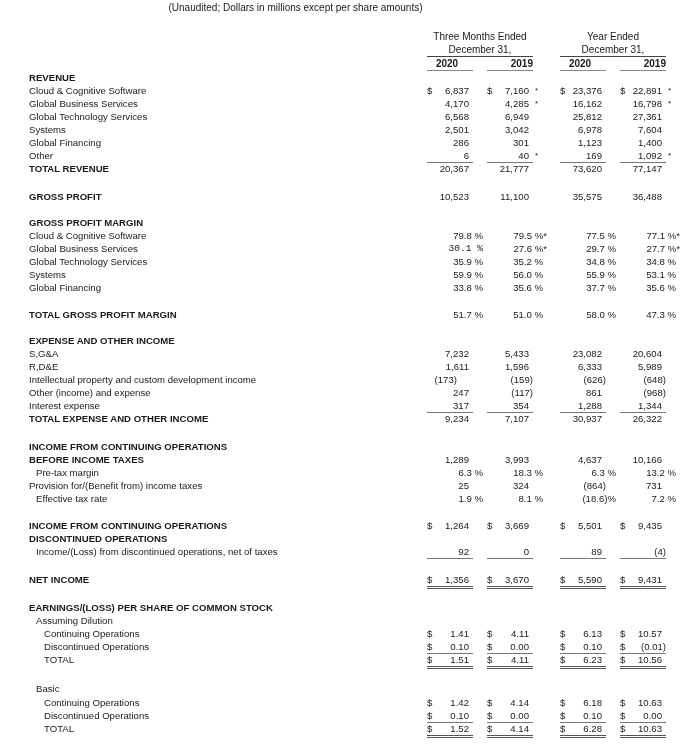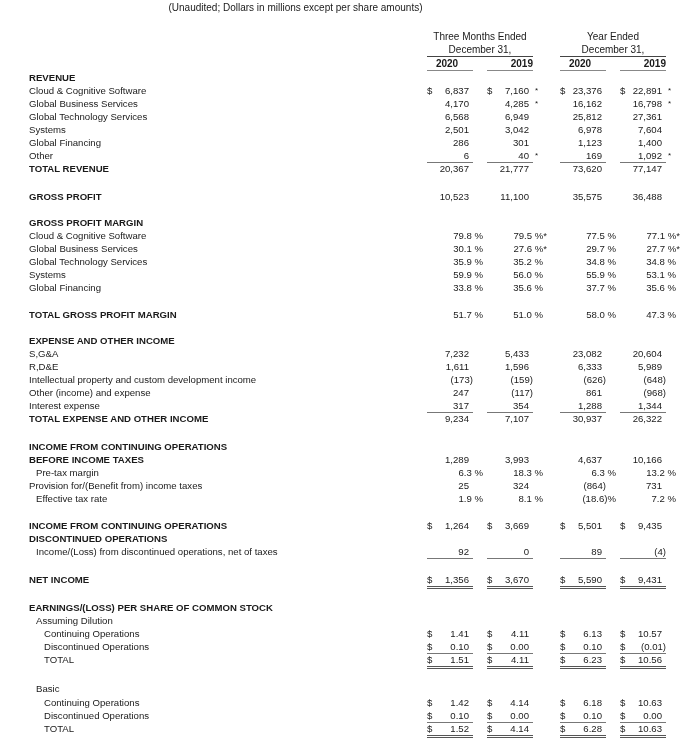--- a/index.html
+++ b/index.html
@@ -196,21 +196,21 @@
       <div class="cell c3">
         <span class="v" style="right: -10px;">77.5 %</span>
       </div>
       <div class="cell c4">
         <span class="v" style="right: -14px;">77.1 %*</span>
       </div>
     </div>
     <div class="row" style="top: 242px;">
       <span class="lbl">Global Business Services</span>
       <div class="cell c1">
-        <span class="v" style="right: -10px;">30.1 %</span>
+        <span class="v" style="right: -10px; font-family: Liberation Mono, monospace;">30.1 %</span>
       </div>
       <div class="cell c2">
         <span class="v" style="right: -14px;">27.6 %*</span>
       </div>
       <div class="cell c3">
         <span class="v" style="right: -10px;">29.7 %</span>
       </div>
       <div class="cell c4">
         <span class="v" style="right: -14px;">27.7 %*</span>
       </div>
@@ -304,21 +304,21 @@
       <div class="cell c3">
         <span class="v">6,333</span>
       </div>
       <div class="cell c4">
         <span class="v">5,989</span>
       </div>
     </div>
     <div class="row" style="top: 373px;">
       <span class="lbl">Intellectual property and custom development income</span>
       <div class="cell c1">
-        <span class="v" style="right: 0px; text-align: center;">(173)</span>
+        <span class="v" style="right: 16px; text-align: center;">(173)</span>
       </div>
       <div class="cell c2">
         <span class="v" style="right: 0px;">(159)</span>
       </div>
       <div class="cell c3">
         <span class="v" style="right: 0px;">(626)</span>
       </div>
       <div class="cell c4">
         <span class="v" style="right: 0px;">(648)</span>
       </div>

